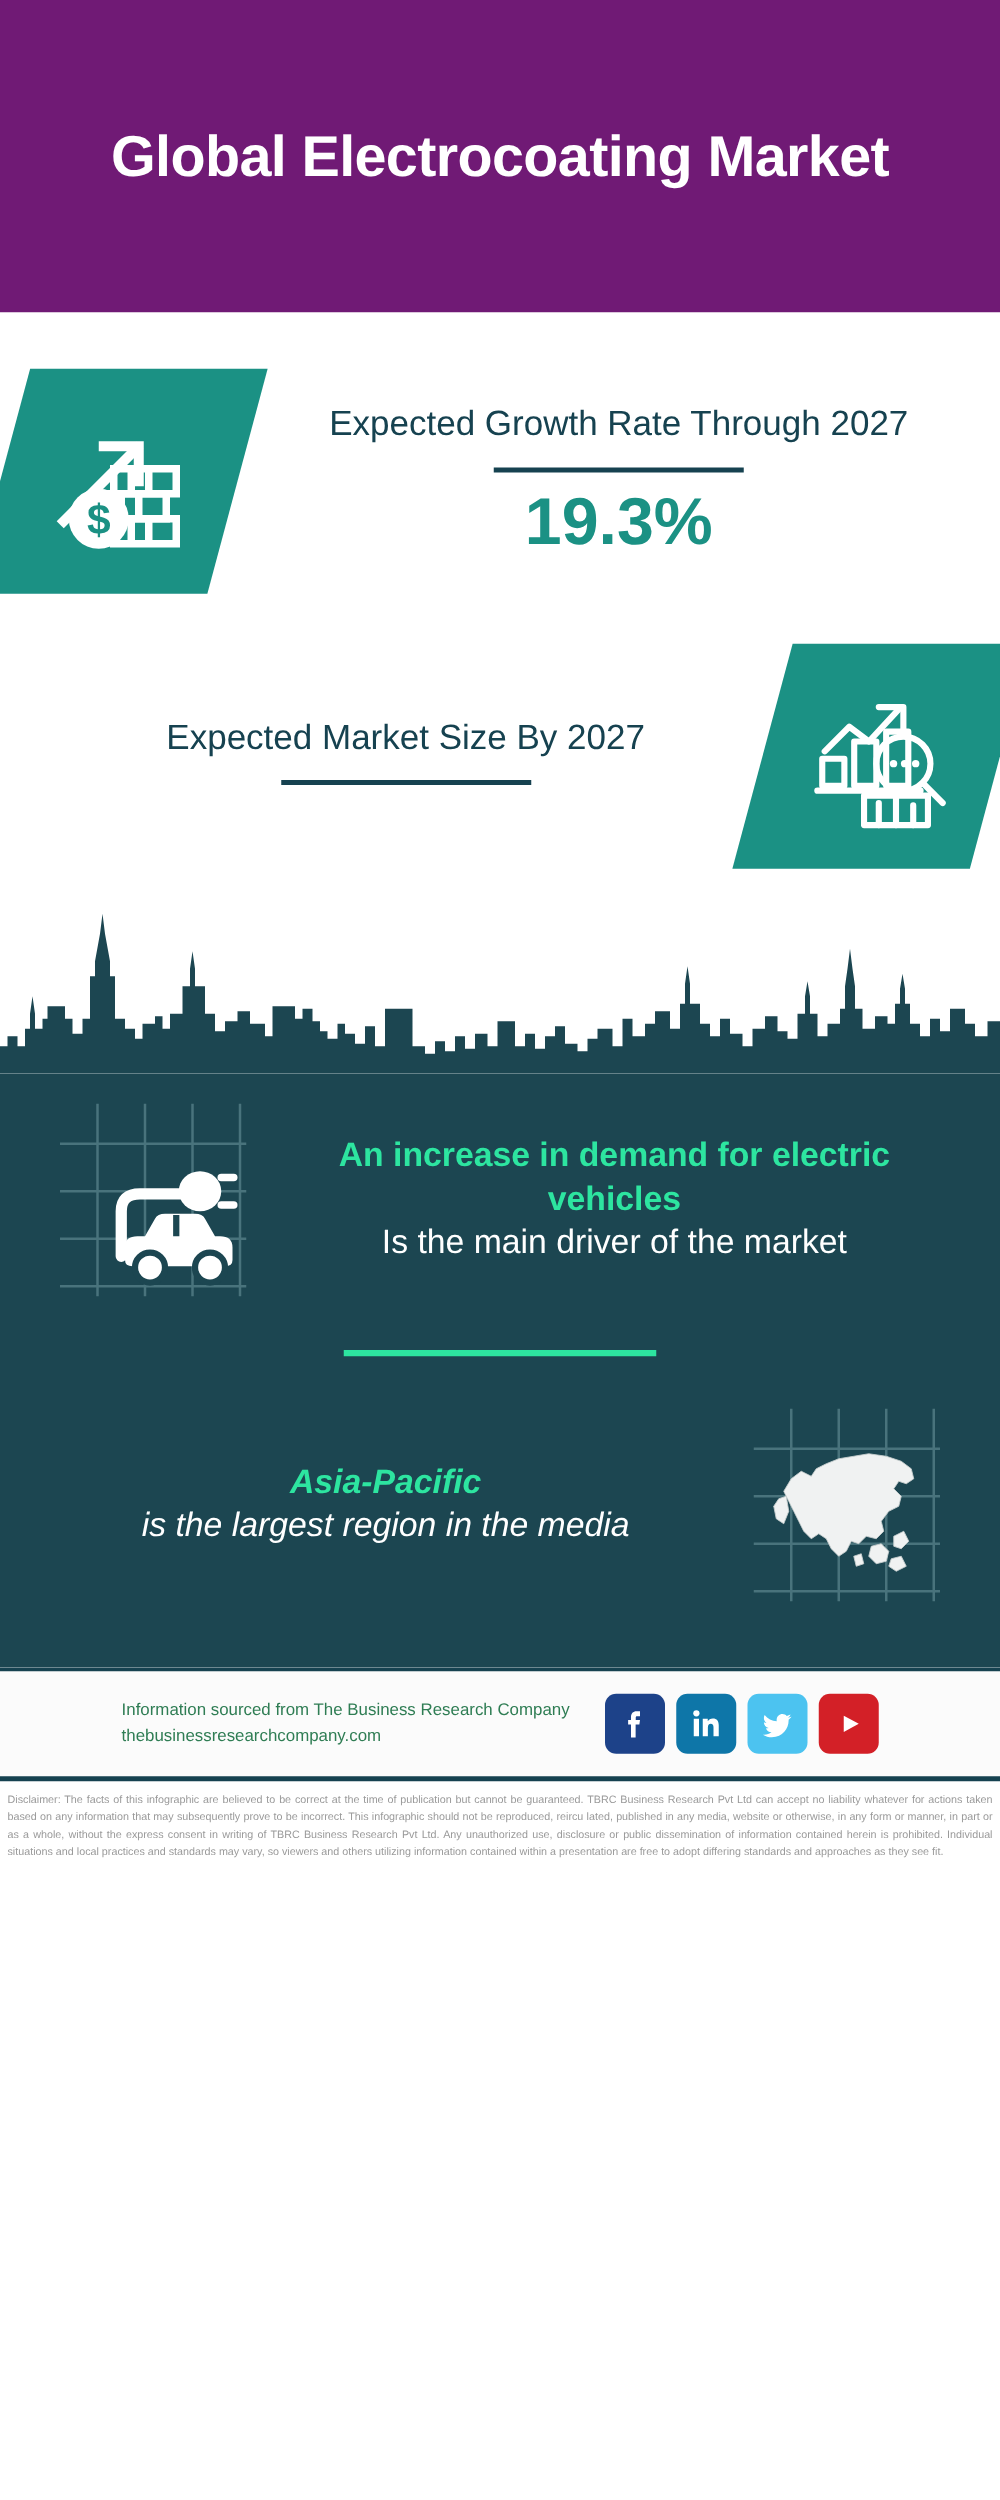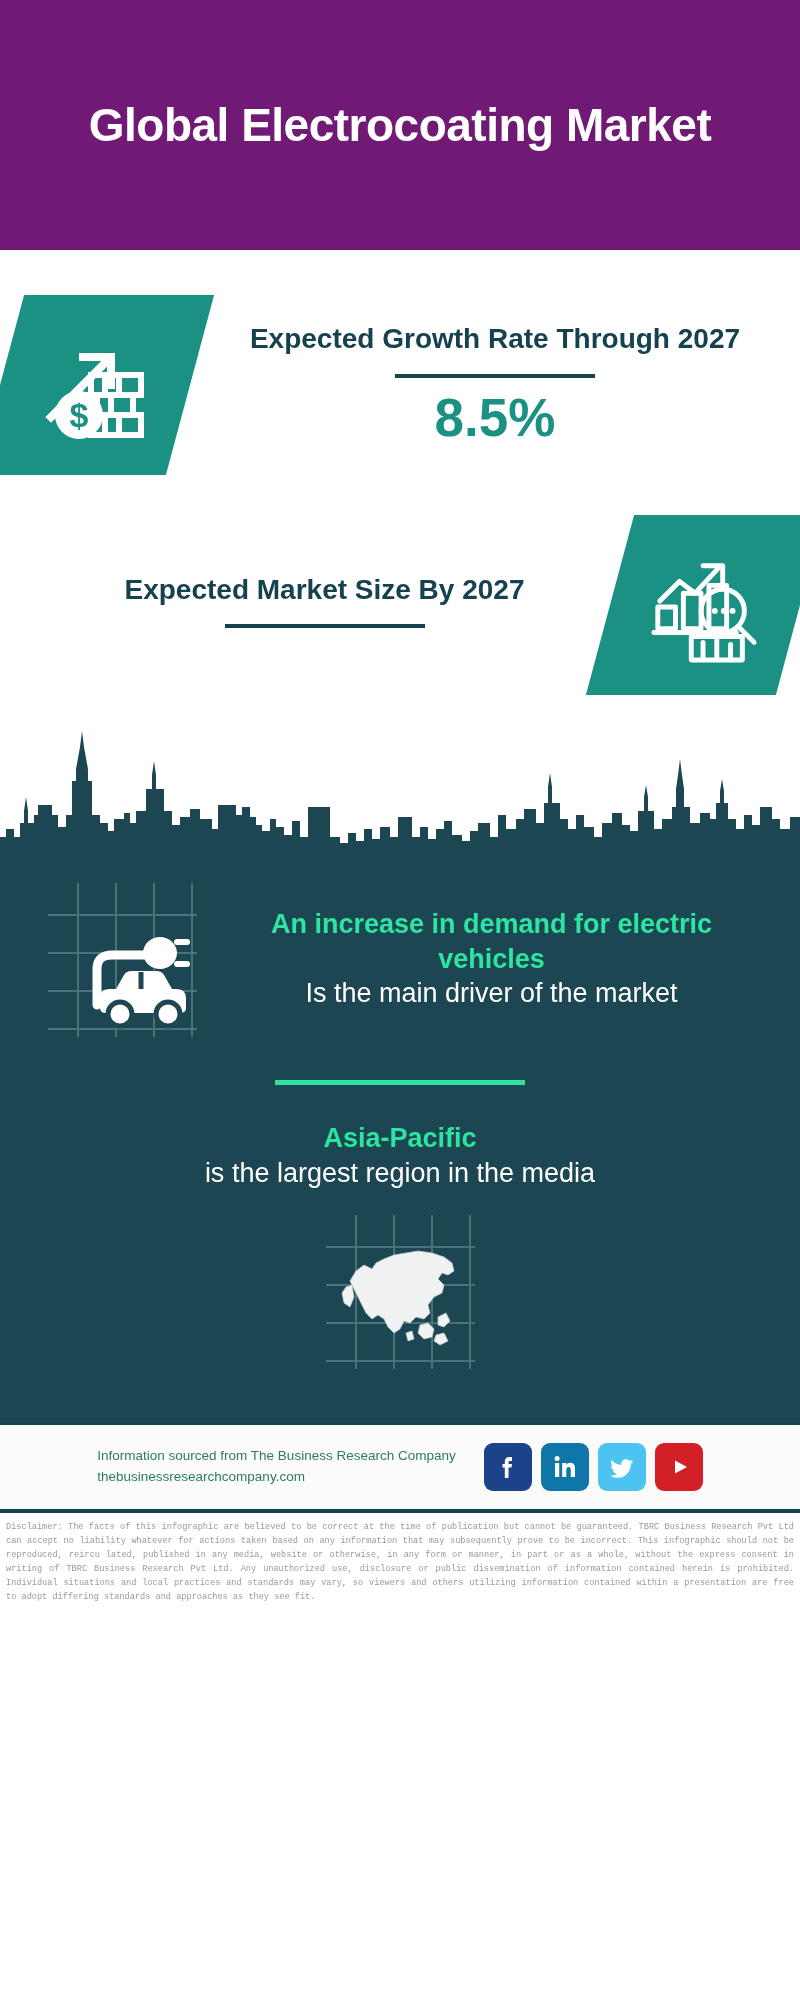--- a/index.html
+++ b/index.html
@@ -44,21 +44,21 @@
     transform:skewX(-15deg);
     display:flex; align-items:center; justify-content:center;
     flex:0 0 auto;
   }
   .para-badge > svg { transform:skewX(15deg); }
 
   .stat-text { flex:1 1 auto; text-align:center; padding:0 14px; }
   .stat-label {
     color:#164250;
     font-size:28px;
-    font-weight:bold;
+    font-weight:normal;
     line-height:1.3;
   }
   .stat-rule {
     width:200px; height:4px;
     background:#164250;
     margin:16px auto 10px auto;
   }
   .stat-value {
     color:#1B9184;
     font-size:53px;
@@ -74,21 +74,21 @@
   .insights {
     width:800px;
     background:#1C4651;
     padding:10px 0 40px 0;
   }
   .insight {
     display:flex; align-items:center;
     padding:8px 40px;
     gap:18px;
   }
-  .insight.reverse { flex-direction:column; }
+  .insight.reverse { flex-direction:row;font-style:italic; }
   .insight-icon { flex:0 0 auto; width:165px; height:165px; position:relative; }
   .insight-icon svg { display:block; }
   .insight-body { flex:1 1 auto; text-align:center; padding:0 6px; }
   .insight-head {
     color:#2DE5A0;
     font-size:27px;
     font-weight:bold;
     line-height:1.28;
   }
   .insight-sub {
@@ -132,21 +132,20 @@
     width:800px;
     background:#ffffff;
     border-top:4px solid #164250;
     padding:8px 6px 6px 6px;
   }
   .disclaimer p {
     color:#9a9a9a;
     font-size:8.6px;
     line-height:1.62;
     text-align:justify;
-    font-family:Liberation Mono, monospace;
   }
 </style>
 </head>
 <body>
 
 <div class="header">
   <div class="header-title">Global Electrocoating Market</div>
 </div>
 
 <div class="stats">
@@ -169,21 +168,21 @@
           <line x1="70" y1="90" x2="70" y2="110"></line>
           <line x1="84" y1="90" x2="84" y2="110"></line>
         </g>
         <circle cx="44" cy="90" r="24" fill="#ffffff"></circle>
         <text x="44" y="102" font-family="Liberation Sans, sans-serif" font-size="34" font-weight="bold" fill="#1B9184" text-anchor="middle">$</text>
       </svg>
     </div>
     <div class="stat-text">
       <div class="stat-label">Expected Growth Rate Through 2027</div>
       <div class="stat-rule"></div>
-      <div class="stat-value">8.5%</div>
+      <div class="stat-value">19.3%</div>
     </div>
   </div>
 
   <div class="stat-row row2">
     <div class="stat-text">
       <div class="stat-label">Expected Market Size By 2027</div>
       <div class="stat-rule"></div>
     </div>
     <div class="para-badge">
       <svg width="118" height="118" viewBox="0 0 120 120" aria-hidden="true">

